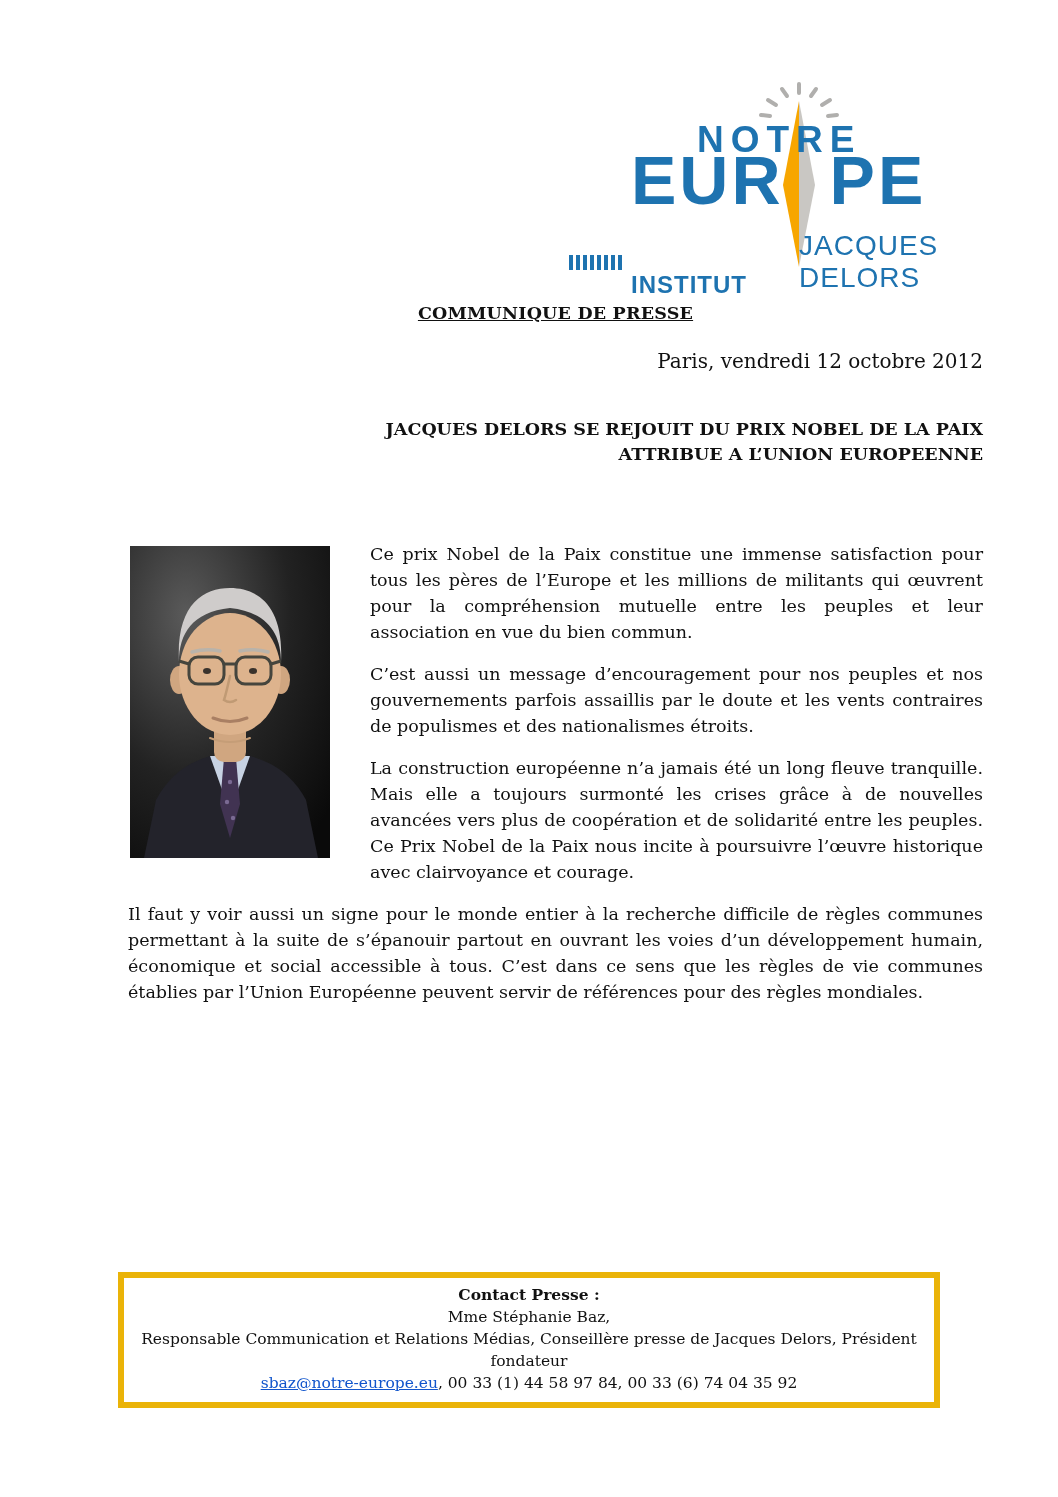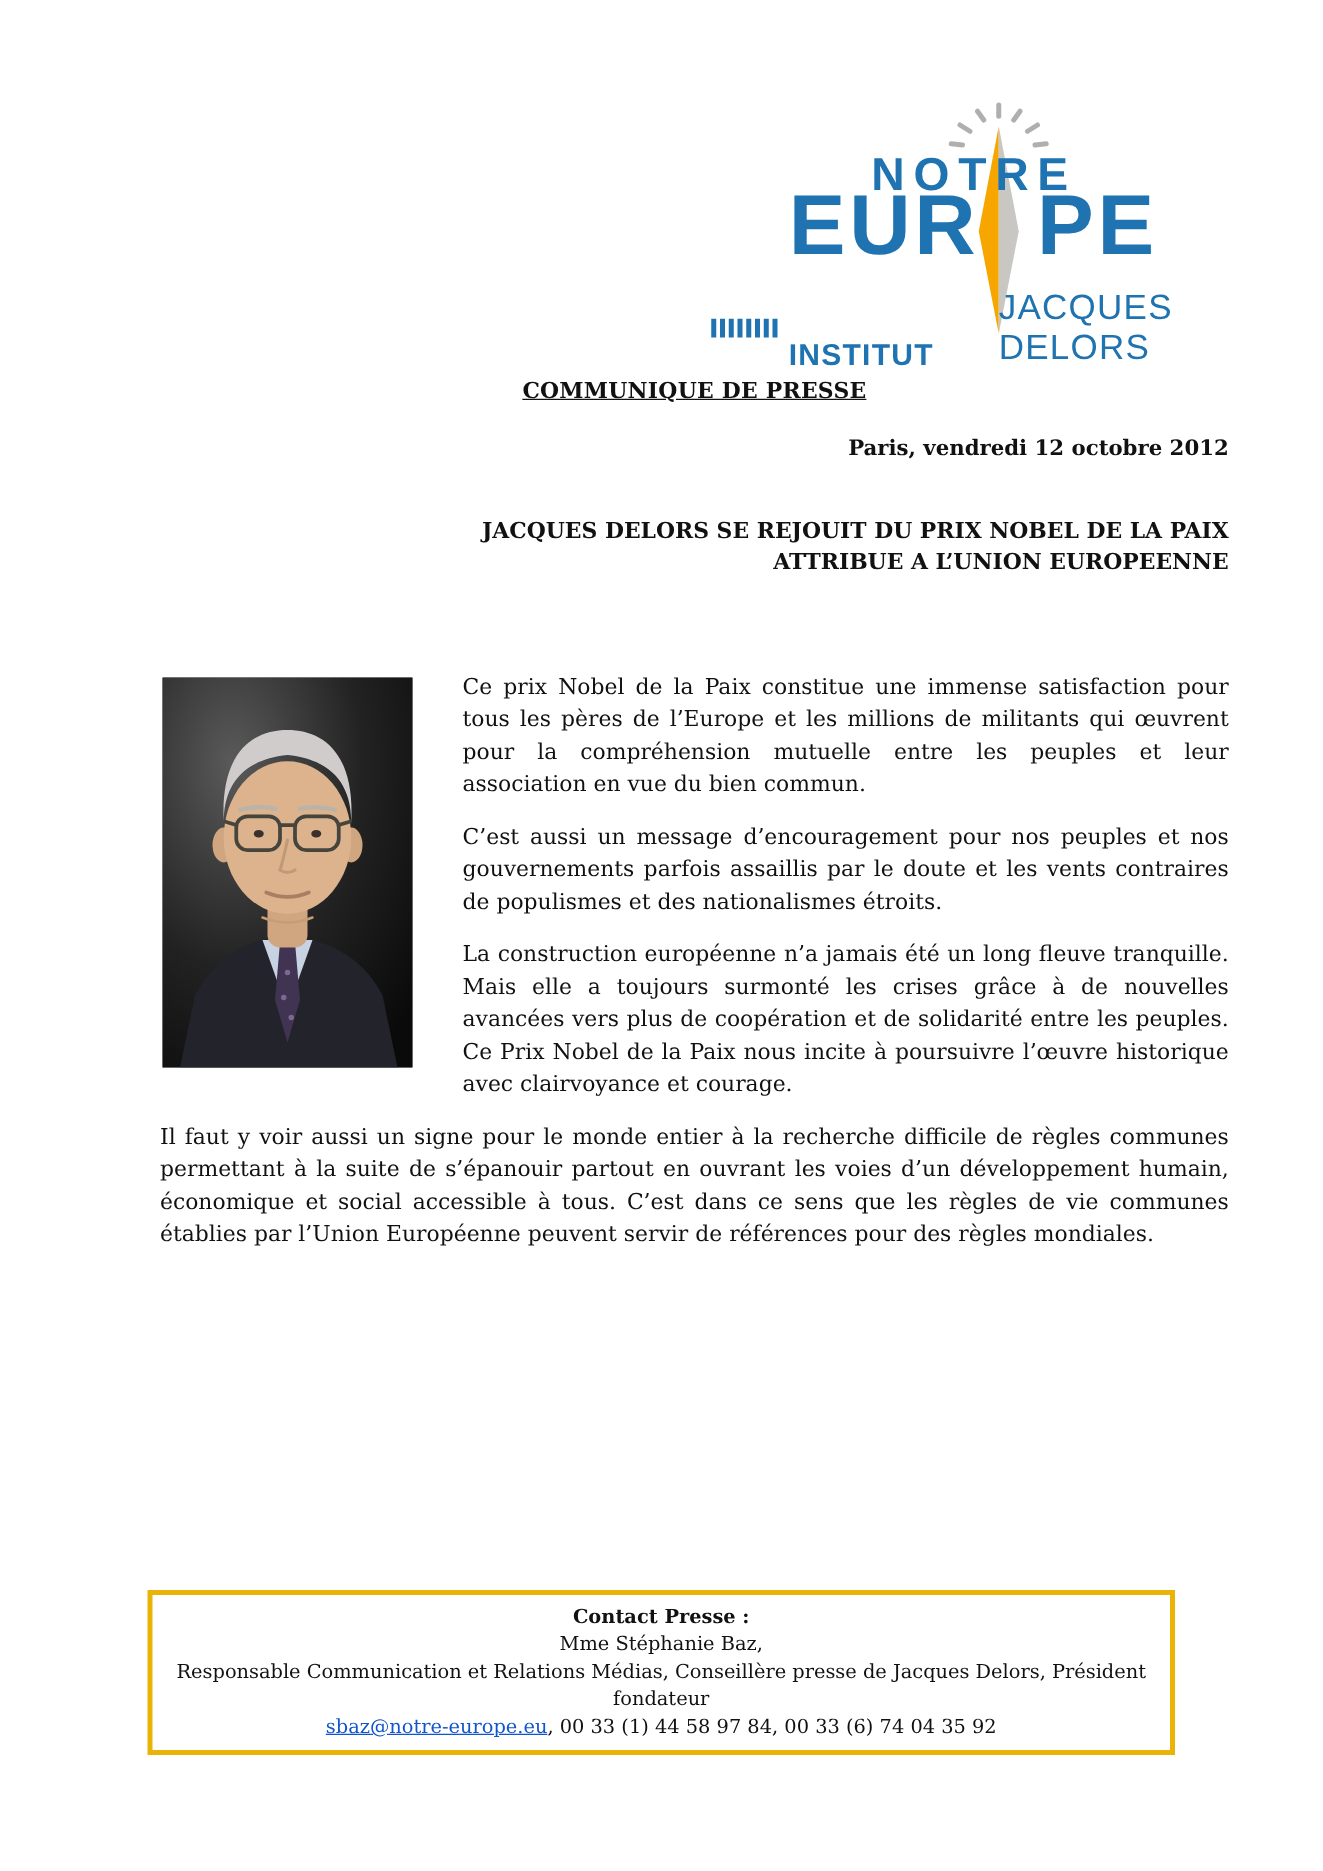--- a/index.html
+++ b/index.html
@@ -27,33 +27,33 @@
   .logo-row3{position:absolute;left:6px;top:140px;display:flex;align-items:center;}
   .bars{display:flex;align-items:center;gap:3px;margin-right:9px;}
   .bars i{display:block;width:4px;height:15px;background:var(--logo-blue);}
   .inst{font-size:24px;font-weight:bold;color:var(--logo-blue);letter-spacing:1px;margin-top:46px;}
   .jd{font-size:28px;font-weight:normal;color:var(--logo-blue);letter-spacing:1px;margin-left:52px;}
   .needle-svg{position:absolute;left:190px;top:-4px;width:92px;height:196px;overflow:visible;}
 
   
   .content{padding:303px 75px 0 128px;}
   .doc-title{font-size:17.5px;font-weight:bold;text-align:center;text-decoration:underline;letter-spacing:.2px;}
-  .dateline{font-size:17px;font-weight:bold;text-align:right;margin-top:26px;}
+  .dateline{font-size:20px;font-weight:normal;text-align:right;margin-top:26px;}
   .headline{font-size:17.5px;font-weight:bold;text-align:right;margin-top:44px;line-height:25px;}
 
   
   .article{margin-top:74px;font-size:17.5px;line-height:26px;text-align:justify;}
   .article p{margin:0 0 16px 0;}
   .photo{float:left;width:200px;height:312px;margin:5px 40px 8px 2px;background:#101010;}
   .photo svg{display:block;width:100%;height:100%;}
 
   
   .contact-box{
     position:absolute;left:118px;right:118px;top:1272px;
-    border:4px solid #eab308;
+    border:6px solid #eab308;
     padding:6px 10px 8px 10px;
     text-align:center;font-size:15.5px;line-height:22px;
   }
   .contact-heading{font-weight:bold;}
   .email{color:var(--link-blue);font-weight:normal;text-decoration:underline;cursor:pointer;}
 </style>
 </head>
 <body>
 
 <div class="page">

